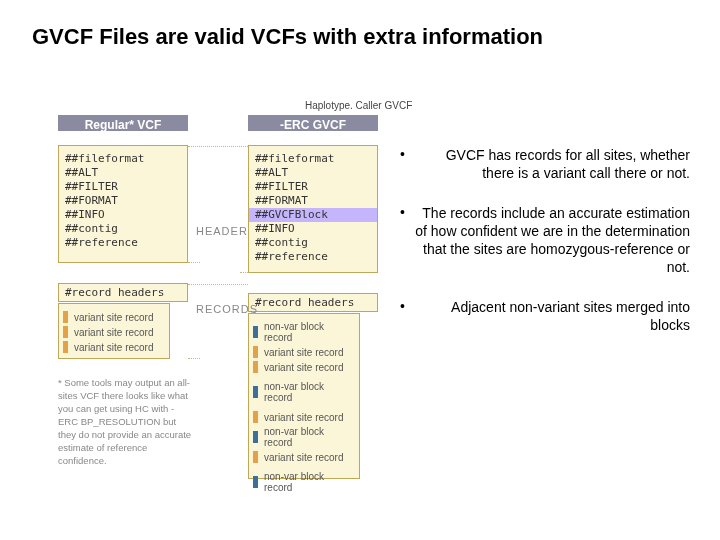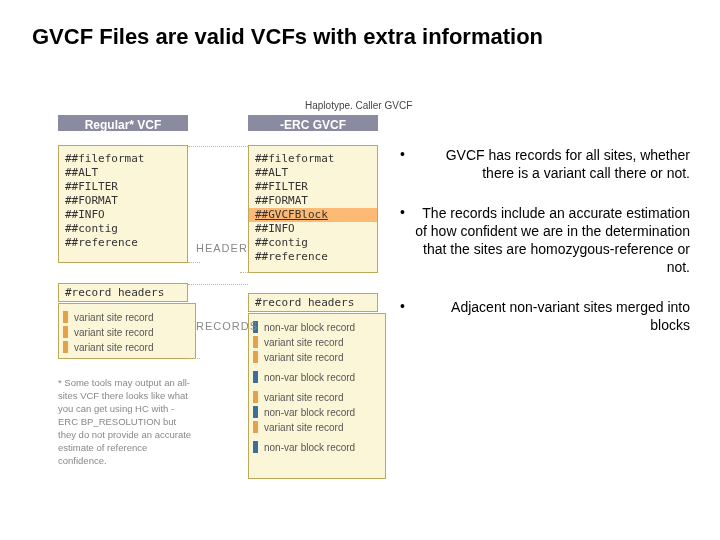--- a/index.html
+++ b/index.html
@@ -49,41 +49,40 @@
     background: #fcf6d8;
     font-family: monospace;
     font-size: 11px;
     line-height: 14px;
     padding: 6px 6px;
     color: #333;
   }
   .reg-header { top: 145px; left: 58px; width: 130px; height: 118px; }
   .erc-header { top: 145px; left: 248px; width: 130px; height: 128px; }
   .highlight-row {
-    background: #fdba74;
+    background: #c4b5fd;
     margin: 0 -6px;
     padding: 0 6px;
-    text-decoration: underline;
   }
   .rec-label-box {
     position: absolute;
     border: 1px solid #bda85a;
     background: #fcf6d8;
     font-family: monospace;
     font-size: 11px;
     padding: 2px 6px;
     color: #333;
   }
   .reg-rec-header { top: 283px; left: 58px; width: 130px; }
   .erc-rec-header { top: 293px; left: 248px; width: 130px; }
   .rec-box {
     position: absolute;
     border: 1px solid #bda85a;
     background: #fcf6d8;
-    width: 138px;
+    width: 112px;
     padding: 4px 4px;
   }
   .reg-records { top: 303px; left: 58px; height: 56px; }
   .erc-records { top: 313px; left: 248px; height: 166px; }
   .record-line {
     display: flex;
     align-items: center;
     font-size: 10px;
     color: #555;
     margin: 3px 0;
@@ -94,21 +93,20 @@
     margin-right: 6px;
   }
   .tick-orange { background: #e2a24a; }
   .tick-blue { background: #3c6f99; }
   
   .bridge-label {
     position: absolute;
     font-size: 11px;
     color: #888;
     letter-spacing: 1px;
-    margin-top: 17px;
   }
   .bridge-header { top: 225px; left: 196px; }
   .bridge-records { top: 303px; left: 196px; }
   
   .guide {
     position: absolute;
     border-top: 1px dotted #c8b870;
     height: 0;
   }
   

